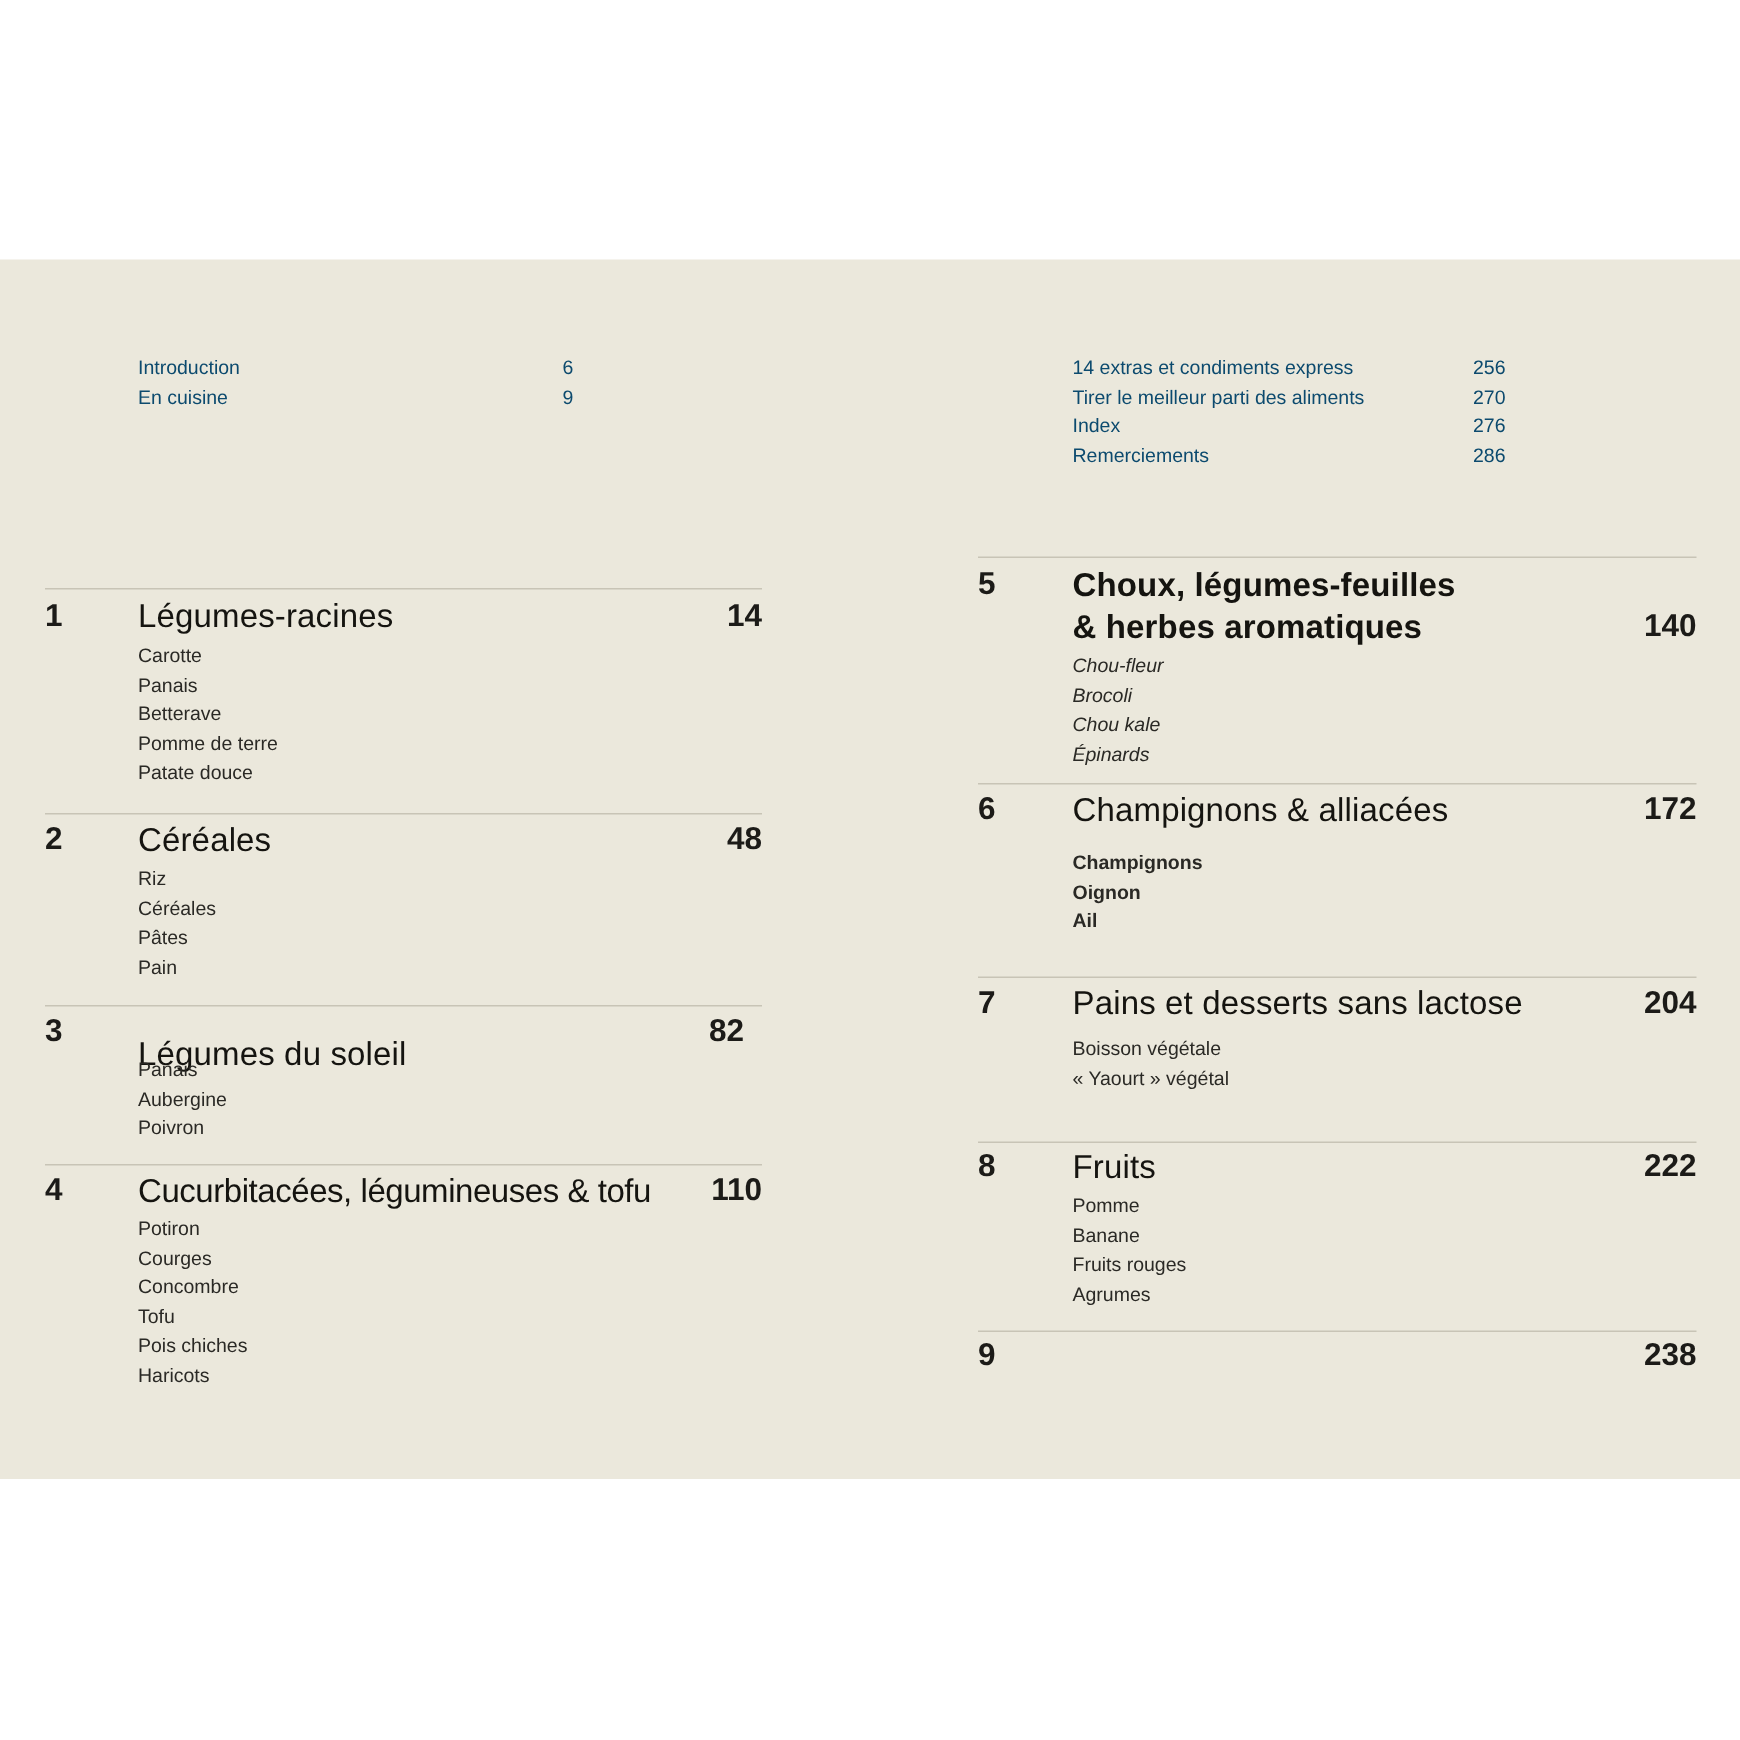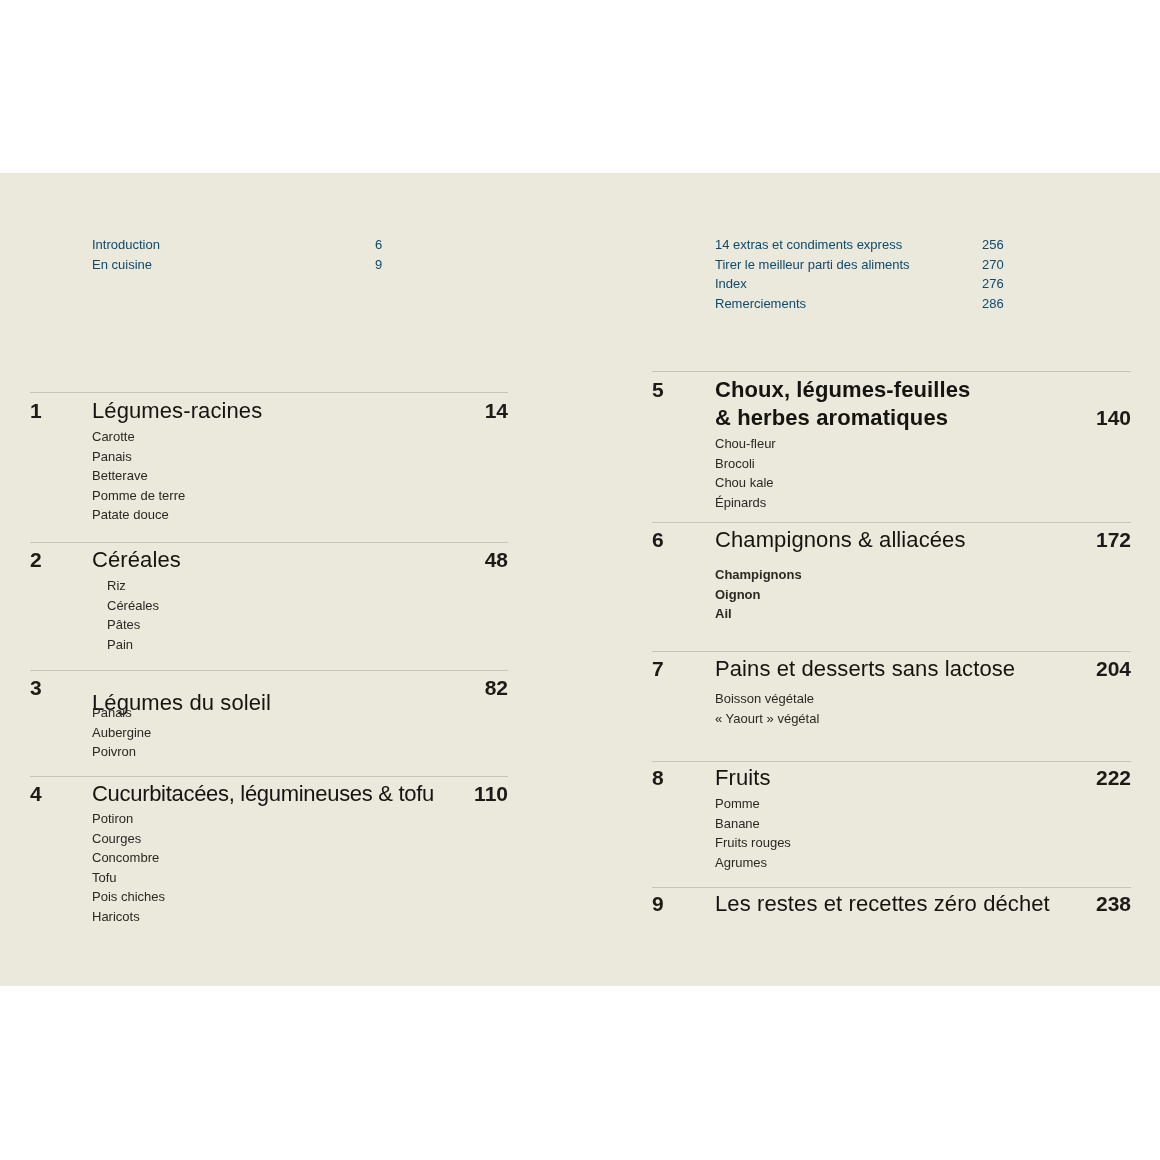--- a/index.html
+++ b/index.html
@@ -77,35 +77,35 @@
     </div>
   </div>
 
   <div class="chapter" style="left:30px; top:369px; width:478px; height:120px;">
     <div class="rule" style="top:0; width:478px;"></div>
     <div class="ch-num" style="top:6px;">2</div>
     <div class="ch-title" style="left:62px; top:4px;">
       <span class="ln">Céréales</span>
     </div>
     <div class="ch-page" style="right:0; top:6px;">48</div>
-    <div class="items" style="left:62px; top:34px;margin-left:15px;">
+    <div class="items" style="left:62px; top:34px;">
       <div>Riz</div>
       <div>Céréales</div>
       <div>Pâtes</div>
       <div>Pain</div>
     </div>
   </div>
 
   <div class="chapter" style="left:30px; top:497px; width:478px; height:100px;">
     <div class="rule" style="top:0; width:478px;"></div>
     <div class="ch-num" style="top:6px;">3</div>
     <div class="ch-title" style="left:62px; top:4px;margin-top:15px;">
       <span class="ln">Légumes du soleil</span>
     </div>
-    <div class="ch-page" style="right:0; top:6px;">82</div>
+    <div class="ch-page" style="right:12px; top:6px;">82</div>
     <div class="items" style="left:62px; top:33px;">
       <div>Panais</div>
       <div>Aubergine</div>
       <div>Poivron</div>
     </div>
   </div>
 
   <div class="chapter" style="left:30px; top:603px; width:478px; height:160px;">
     <div class="rule" style="top:0; width:478px;"></div>
     <div class="ch-num" style="top:6px;">4</div>
@@ -124,21 +124,21 @@
   </div>
 
   <div class="chapter" style="left:652px; top:198px; width:479px; height:145px;">
     <div class="rule" style="top:0; width:479px;"></div>
     <div class="ch-num" style="top:7px;">5</div>
     <div class="ch-title" style="left:63px; top:5px;font-weight:bold;">
       <span class="ln">Choux, légumes-feuilles</span>
       <span class="ln">&amp; herbes aromatiques</span>
     </div>
     <div class="ch-page" style="right:0; top:35px;">140</div>
-    <div class="items" style="left:63px; top:63px;">
+    <div class="items" style="left:63px; top:63px;font-style:italic;">
       <div>Chou-fleur</div>
       <div>Brocoli</div>
       <div>Chou kale</div>
       <div>Épinards</div>
     </div>
   </div>
 
   <div class="chapter" style="left:652px; top:349px; width:479px; height:120px;">
     <div class="rule" style="top:0; width:479px;"></div>
     <div class="ch-num" style="top:6px;">6</div>
@@ -177,19 +177,16 @@
       <div>Pomme</div>
       <div>Banane</div>
       <div>Fruits rouges</div>
       <div>Agrumes</div>
     </div>
   </div>
 
   <div class="chapter" style="left:652px; top:714px; width:479px; height:40px;">
     <div class="rule" style="top:0; width:479px;"></div>
     <div class="ch-num" style="top:5px;">9</div>
-    <div class="ch-title" style="left:63px; top:3px;">
-      <span class="ln">Les restes et recettes zéro déchet</span>
-    </div>
     <div class="ch-page" style="right:0; top:5px;">238</div>
   </div>
 
 </div>
 
 </body></html>

